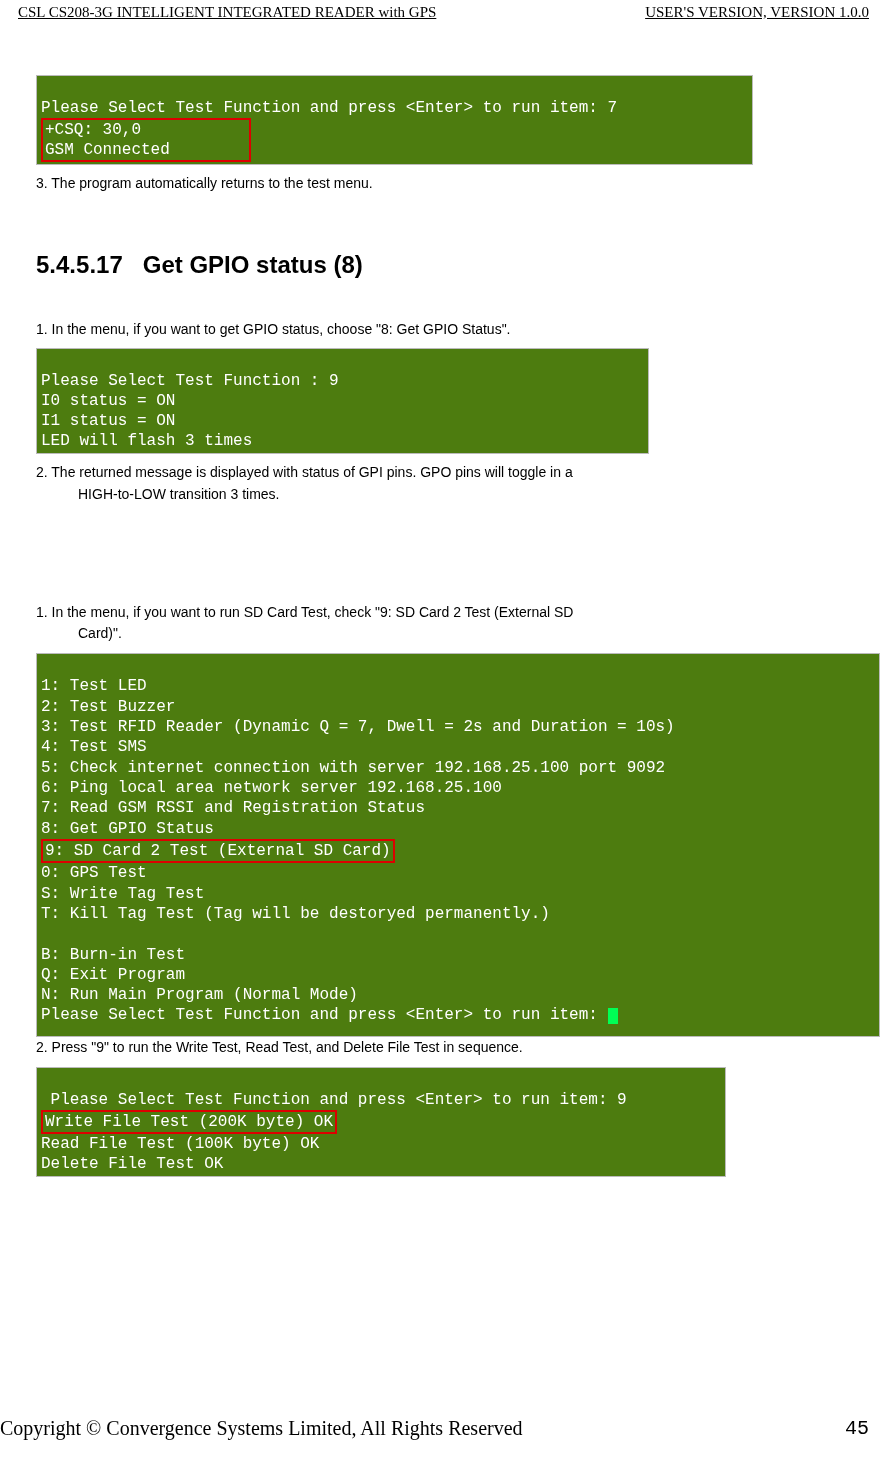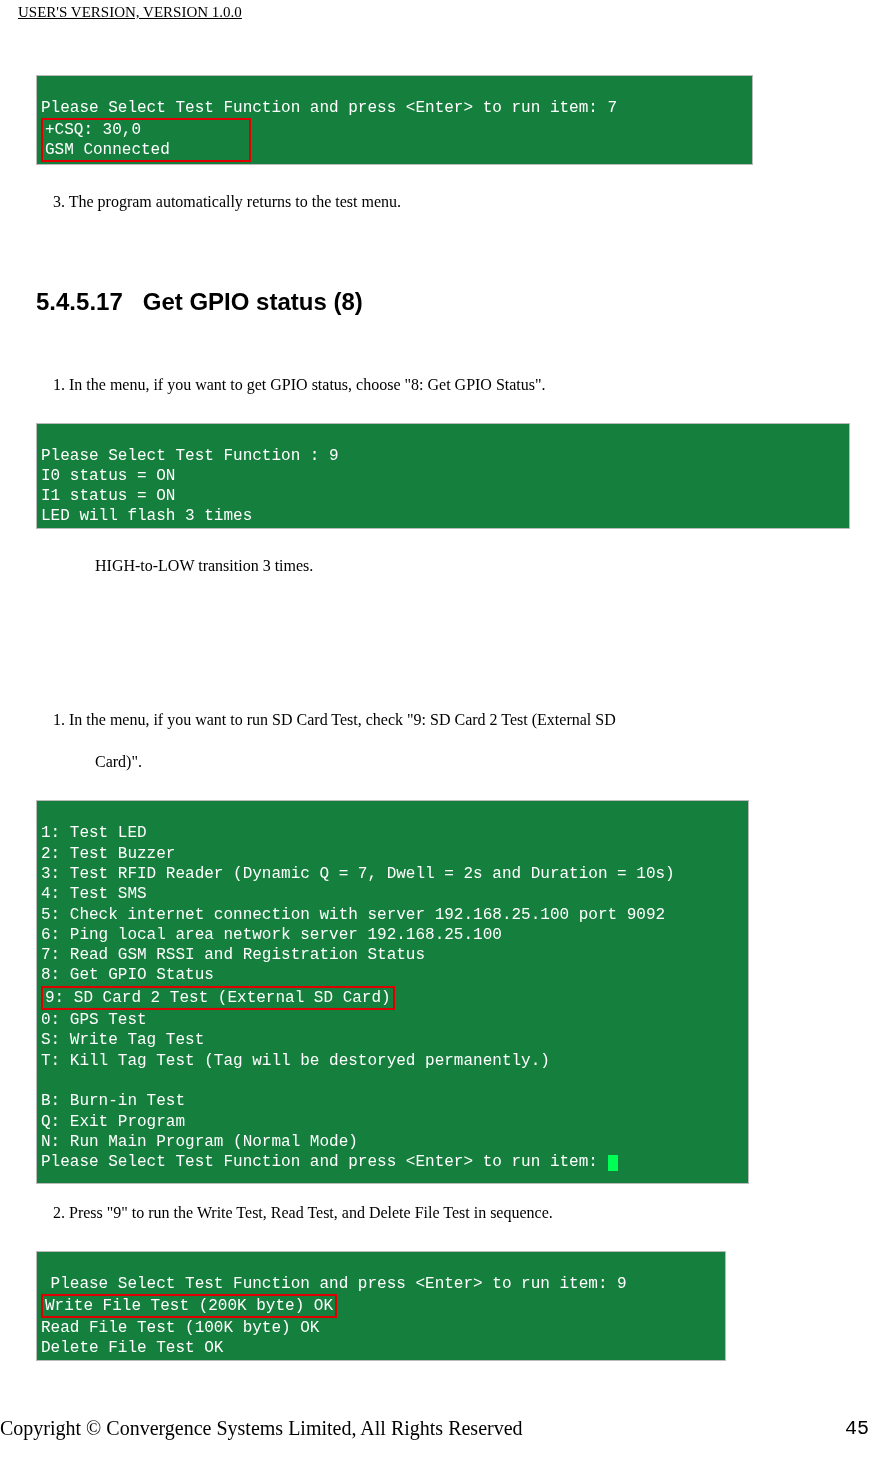--- a/index.html
+++ b/index.html
@@ -23,21 +23,21 @@
     font-size: 15px;
     text-decoration: underline;
     font-family: "Times New Roman", Times, serif;
     letter-spacing: 0px;
     margin-bottom: 54px;
   }
   .content {
     padding: 0 12px 0 18px;
   }
   .term {
-    background: #15803d;
+    background: #4d7c0f;
     color: #fff;
     font-family: Consolas, "Courier New", monospace;
     font-size: 16px;
     line-height: 1.25;
     padding: 2px 4px 2px 4px;
     white-space: pre;
     display: block;
     border: 1px solid #bbb;
     box-sizing: border-box;
   }
@@ -47,29 +47,29 @@
     padding: 0 2px 0 2px;
   }
   .term .cursor {
     display: inline-block;
     width: 10px;
     height: 16px;
     background: #00ff55;
     vertical-align: text-bottom;
   }
   .term1 { width: 717px; }
-  .term2 { width: 814px; }
-  .term3 { width: 713px; height: 384px; line-height: 1.27; }
+  .term2 { width: 613px; }
+  .term3 { width: 844px; height: 384px; line-height: 1.27; }
   .term4 { width: 690px; }
 
   .body-text {
-    font-size: 16px;
-    font-family: Liberation Serif, serif;
+    font-size: 14px;
+    font-family: Liberation Sans, sans-serif;
     line-height: 1.55;
-    margin: 17px;
+    margin: 0;
   }
   .list-line {
     text-indent: -21px;
     padding-left: 21px;
   }
   .list-line-cont {
     padding-left: 42px;
   }
   .justify {
     text-align: justify;
@@ -103,20 +103,21 @@
     margin-left: auto;
     font-family: Liberation Mono, monospace;
   }
 </style>
 </head>
 <body>
 
 <div class="page">
 
   <div class="hdr-row">
+    <span>CSL CS208-3G INTELLIGENT INTEGRATED READER with GPS</span>
     <span>USER'S  VERSION,  VERSION  1.0.0</span>
   </div>
 
   <div class="content">
 
     <div class="term term1">
 <span>Please Select Test Function and press &lt;Enter&gt; to run item: 7</span>
 <span class="redbox"><span>+CSQ: 30,0           </span>
 <span>GSM Connected        </span></span></div>
 
@@ -136,20 +137,21 @@
     <div class="gap-s"></div>
 
     <div class="term term2">
 <span>Please Select Test Function : 9</span>
 <span>I0 status = ON</span>
 <span>I1 status = ON</span>
 <span>LED will flash 3 times</span>
 </div>
 
     <div class="gap-s"></div>
+    <p class="body-text list-line justify">2. The returned message is displayed with status of GPI pins. GPO pins will toggle in a</p>
     <p class="body-text list-line-cont">HIGH-to-LOW transition 3 times.</p>
 
     <div class="gap-xl"></div>
 
 
     <div class="gap-l"></div>
 
     <p class="body-text list-line justify">1. In the menu, if you want to run SD Card Test, check "9: SD Card 2 Test (External SD</p>
     <p class="body-text list-line-cont">Card)".</p>
     <div class="gap-s"></div>

